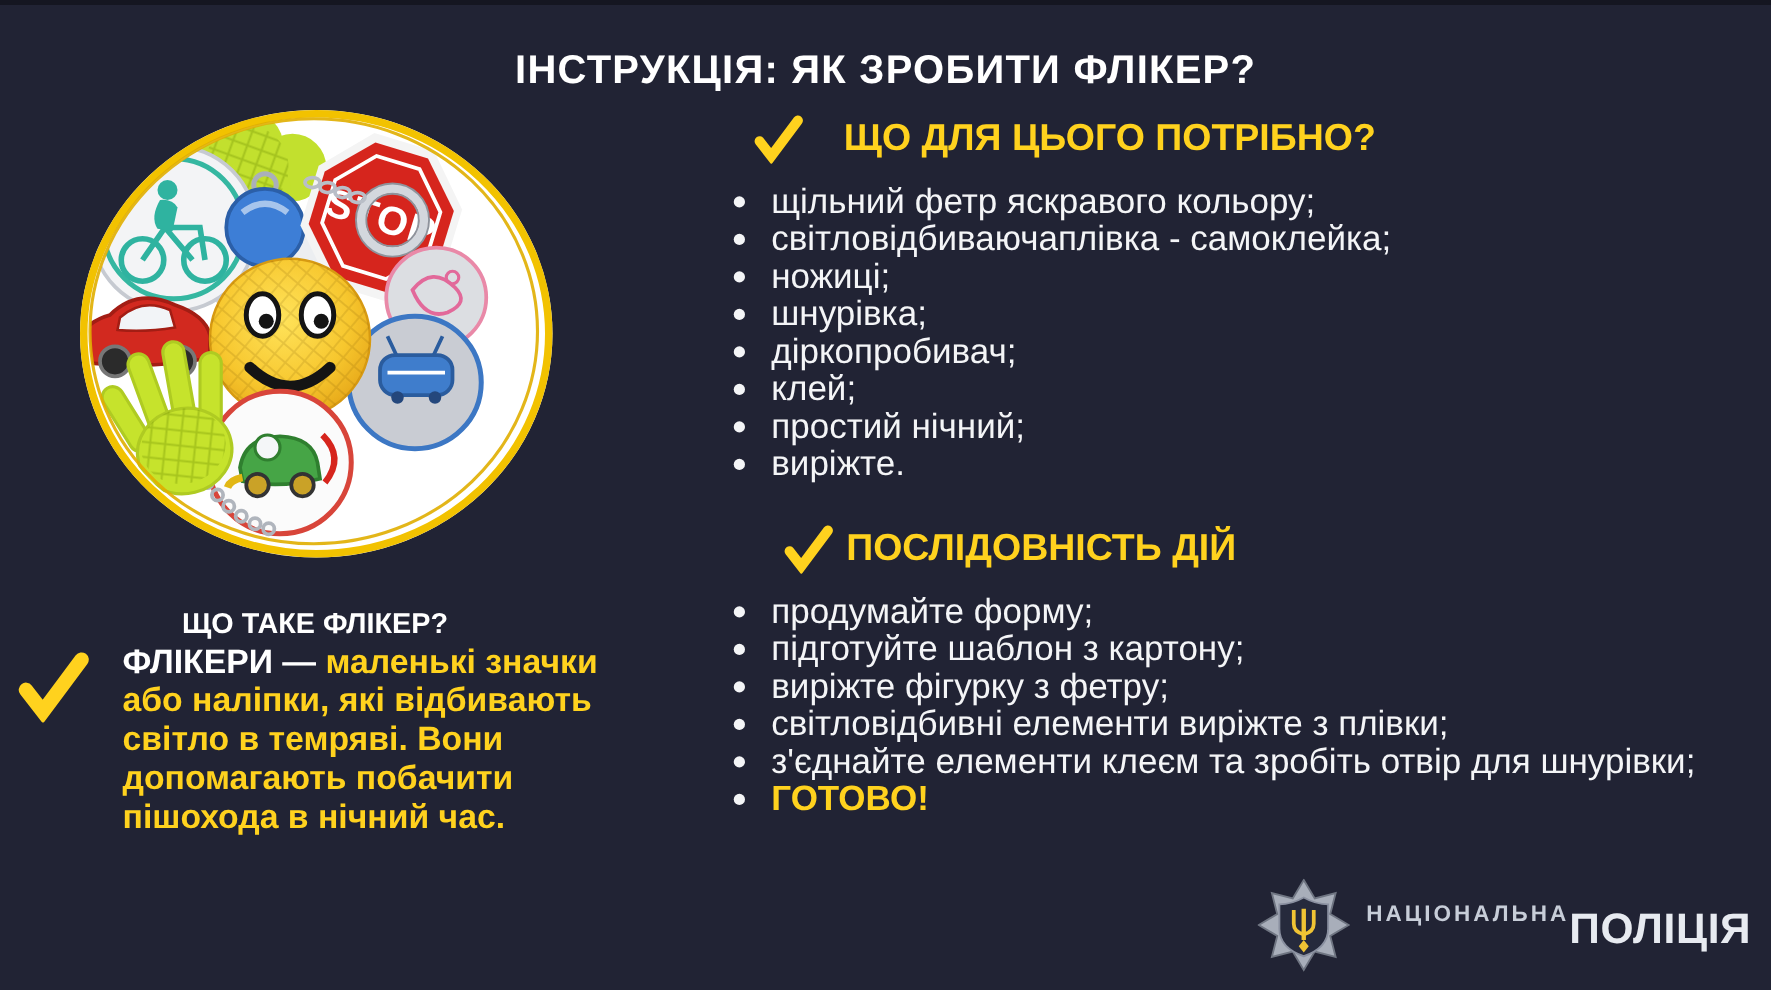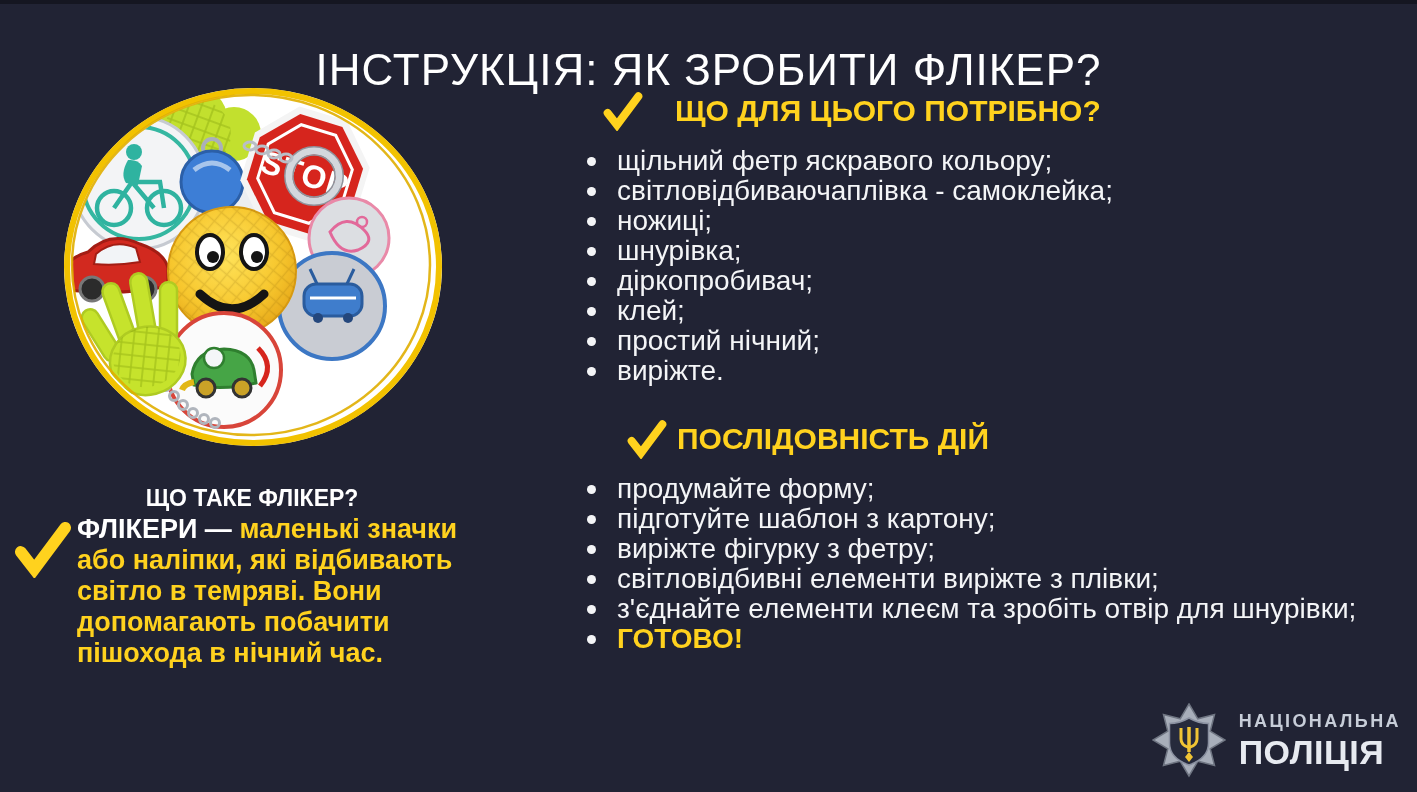--- a/index.html
+++ b/index.html
@@ -9,31 +9,31 @@
     background:#212334;
     overflow:hidden;
     font-family:"Liberation Sans", sans-serif;
     color:#fff;
   }
   .topstrip{position:absolute;top:0;left:0;right:0;height:4px;background:rgba(0,0,0,.35);}
   
   .title{
     position:absolute;top:16px;left:0;right:0;
     text-align:center;
-    font-size:44px;font-weight:400;letter-spacing:1px;color:#ffffff;
+    font-size:32px;font-weight:700;letter-spacing:1px;color:#ffffff;
   }
   
   .badge-image{position:absolute;left:62px;top:86px;width:382px;height:362px;}
   .left-heading{
     position:absolute;left:36px;top:466px;width:432px;
     text-align:center;font-size:23px;font-weight:700;color:#ffffff;
   }
   .definition{
     position:absolute;left:14px;top:514px;width:500px;
-    display:flex;gap:5px;align-items:flex-start;
+    display:flex;gap:26px;align-items:flex-start;
   }
   .definition .check-lg{flex:0 0 58px;margin-top:6px;}
   .definition p{
     margin:0;width:420px;
     font-size:27px;font-weight:700;line-height:31px;color:#FFD21E;
   }
   .definition .term{color:#ffffff;}
   
   .right-col{position:absolute;left:577px;top:90px;width:795px;}
   .section-heading{
@@ -52,21 +52,21 @@
   ul.checklist li::before{
     content:"";position:absolute;left:10px;top:11px;
     width:9px;height:9px;border-radius:50%;background:#f4f5f7;
   }
   ul.checklist li.done{color:#FFD21E;font-weight:700;}
   
   .police{
     position:absolute;right:16px;bottom:13px;
     display:flex;align-items:center;gap:13px;
   }
-  .police .org{display:flex;flex-direction:column;line-height:1.02;}
+  .police .org{display:flex;flex-direction:row;line-height:1.02;}
   .police .org .l1{font-size:18px;font-weight:700;letter-spacing:2.4px;color:#c7cdd8;}
   .police .org .l2{font-size:34px;font-weight:800;letter-spacing:.5px;color:#e7eaf0;margin-top:4px;}
 </style>
 </head>
 <body>
 
 <div class="slide">
   <div class="topstrip"></div>
 
   <h1 class="title">ІНСТРУКЦІЯ: ЯК ЗРОБИТИ ФЛІКЕР?</h1>

